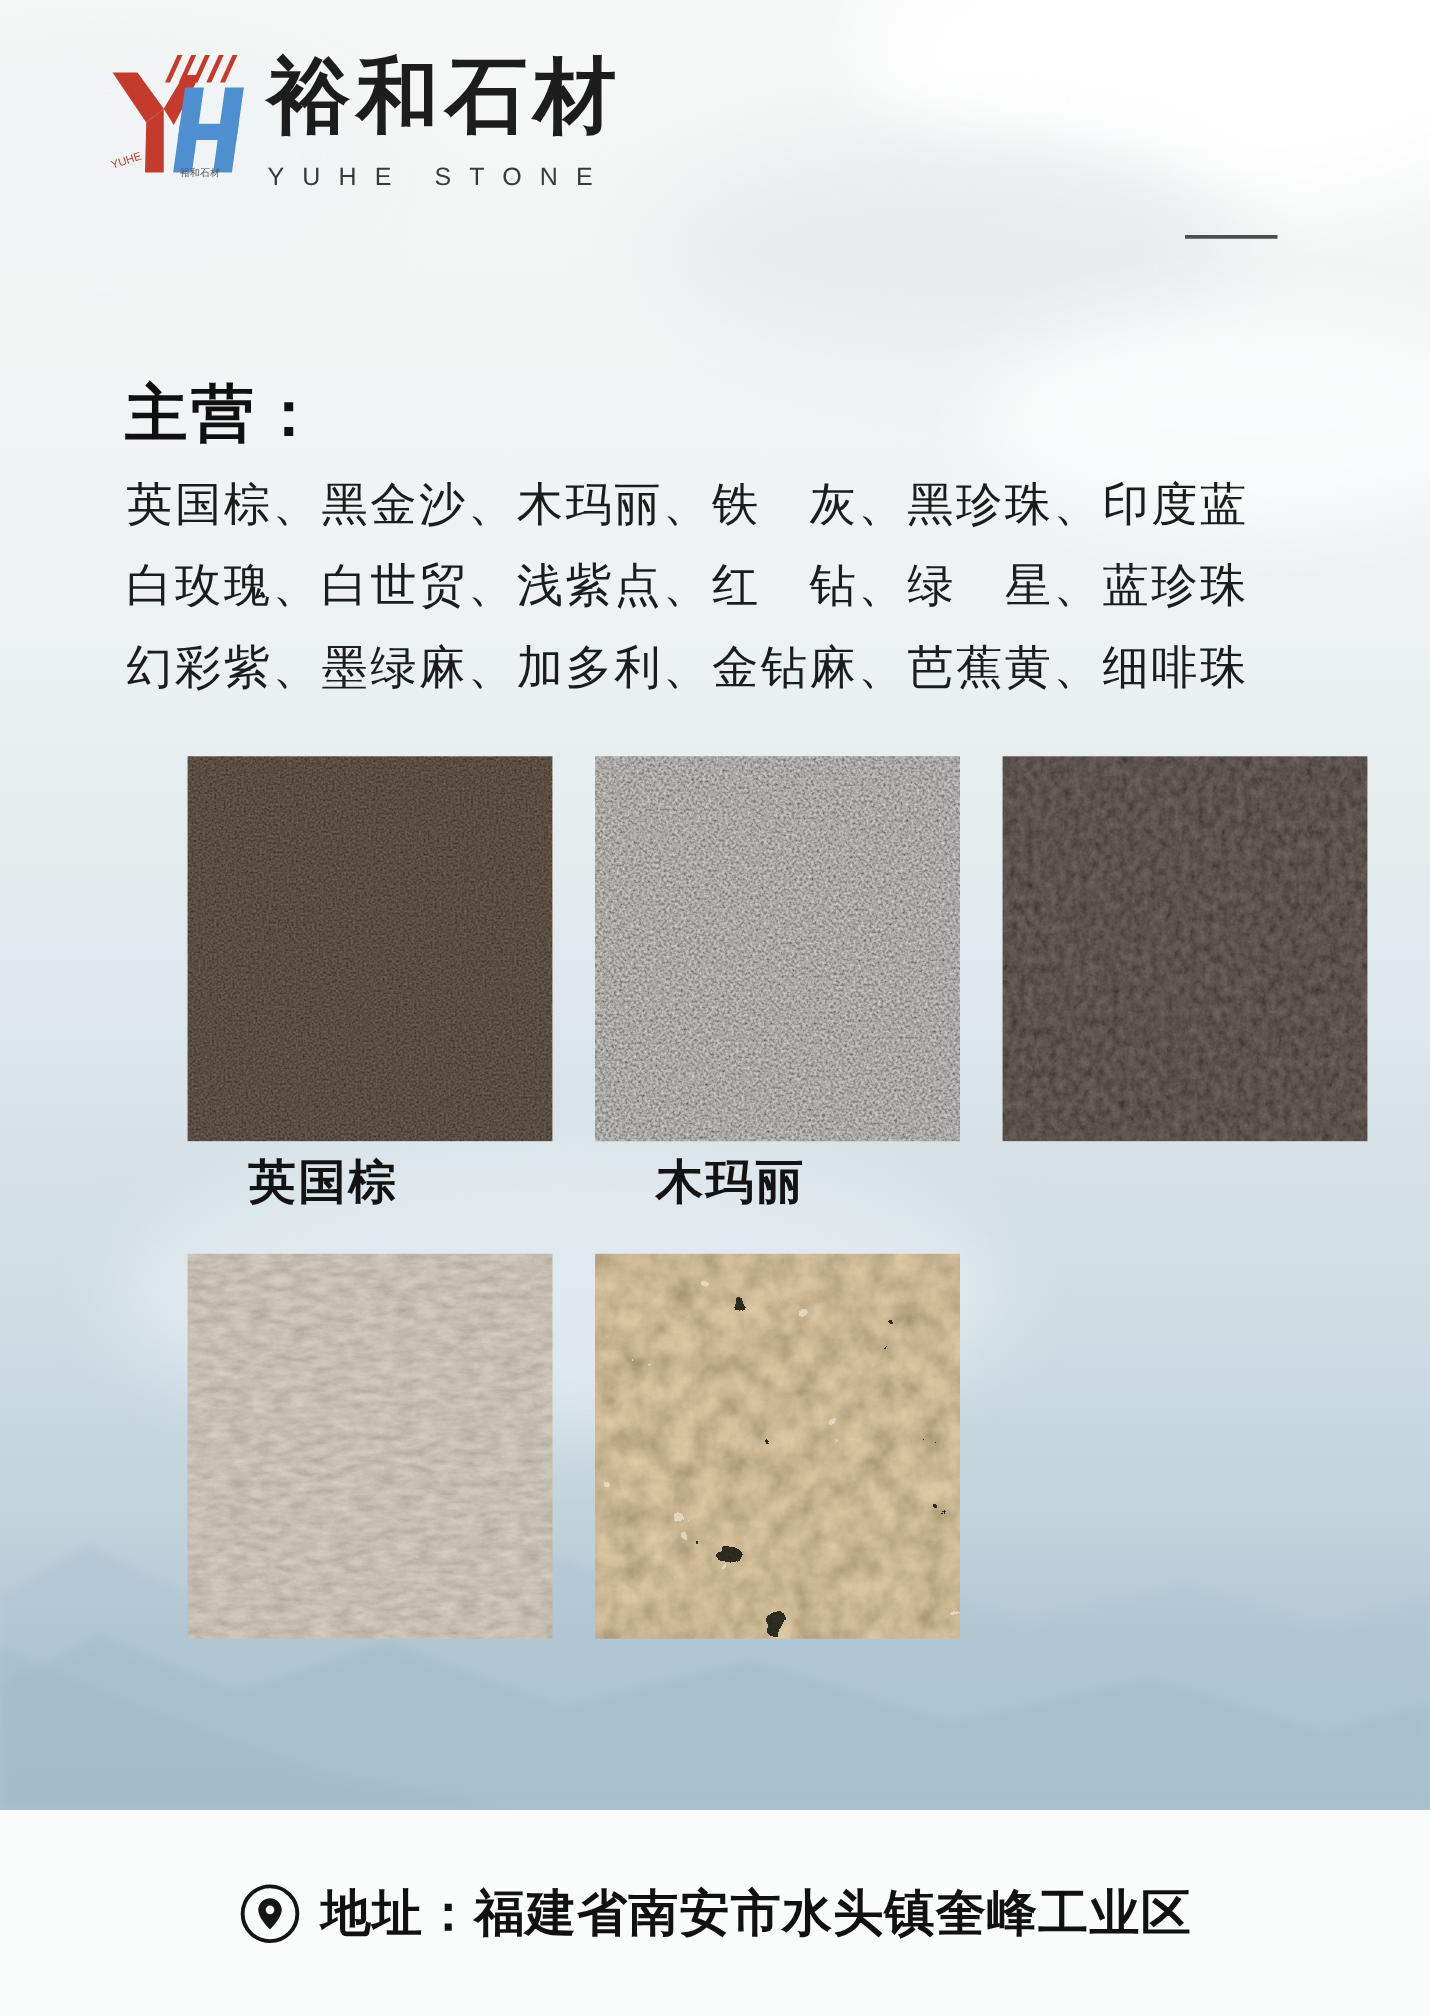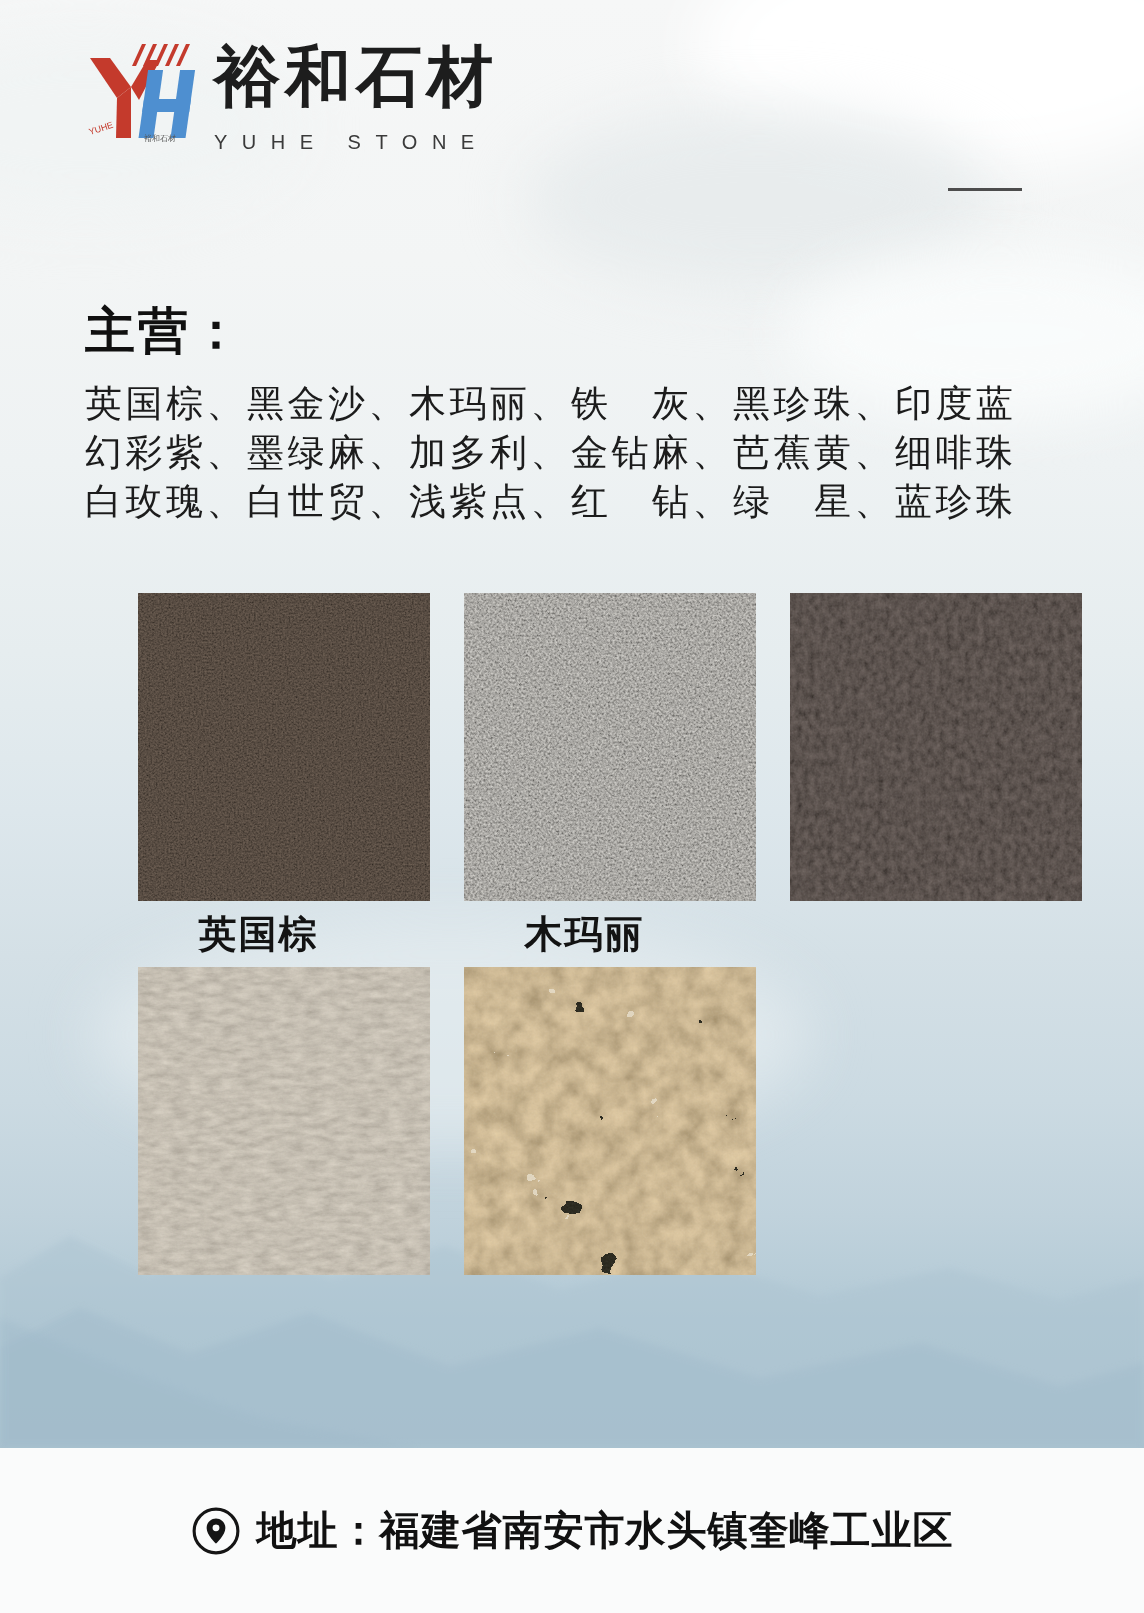--- a/index.html
+++ b/index.html
@@ -26,26 +26,26 @@
   .logo{position:absolute;left:86px;top:42px;display:flex;align-items:flex-start;}
   .logo-mark{width:118px;height:100px;flex:0 0 auto;}
   .logo-text{margin-left:10px;}
   .brand-cn{font-size:66px;font-weight:600;color:#1d1d1d;letter-spacing:5px;line-height:1.05;white-space:nowrap;}
   .brand-en{margin-top:20px;font-size:20px;font-weight:500;color:#3a3a3a;letter-spacing:14.5px;white-space:nowrap;}
   .tagline-row{position:absolute;top:188px;right:122px;display:flex;align-items:center;gap:28px;}
   .tagline-dash{width:74px;height:3px;background:#4d4d4d;}
   .tagline-text{font-size:45px;font-weight:700;color:#141414;letter-spacing:1px;white-space:nowrap;}
   
   .products{position:absolute;left:85px;top:303px;width:928px;}
-  .products-heading{margin:0 0 20px 0;font-size:50px;line-height:56px;font-weight:700;color:#101010;letter-spacing:3px;}
-  .pline{margin:0;font-size:37px;line-height:49px;font-weight:500;color:#1c1c1c;
+  .products-heading{margin:0 0 20px 15px;font-size:50px;line-height:56px;font-weight:700;color:#101010;letter-spacing:3px;}
+  .pline{margin:16px;font-size:37px;line-height:49px;font-weight:500;color:#1c1c1c;
          text-align:justify;text-align-last:justify;white-space:nowrap;}
   
   .grid{position:absolute;left:91px;top:589px;display:grid;grid-template-columns:repeat(3,292px);column-gap:34px;}
-  .sample{margin:4px;padding-left:43px;}
+  .sample{margin:16px;padding-left:43px;}
   .swatch{width:292px;height:308px;}
   .swatch svg{display:block;width:100%;height:100%;}
   .sample-label{margin-top:12px;height:42px;line-height:42px;margin-bottom:4px;text-align:center;
                 font-size:38px;font-weight:700;color:#131313;letter-spacing:2px;}
   
   .footer{position:absolute;left:0;bottom:0;width:1144px;height:165px;background:#fafbfb;
           display:flex;align-items:center;justify-content:center;gap:16px;}
   .pin-icon{width:50px;height:50px;flex:0 0 auto;}
   .address{font-size:40px;font-weight:600;color:#111111;letter-spacing:1px;white-space:nowrap;}
 </style>
@@ -103,22 +103,22 @@
     </div>
   </header>
 
   <div class="tagline-row">
     <span class="tagline-dash"></span>
   </div>
 
   <section class="products">
     <h2 class="products-heading">主营：</h2>
     <p class="pline">英国棕、黑金沙、木玛丽、铁　灰、黑珍珠、印度蓝</p>
+    <p class="pline">白玫瑰、白世贸、浅紫点、红　钻、绿　星、蓝珍珠</p>
     <p class="pline">幻彩紫、墨绿麻、加多利、金钻麻、芭蕉黄、细啡珠</p>
-    <p class="pline">白玫瑰、白世贸、浅紫点、红　钻、绿　星、蓝珍珠</p>
   </section>
 
   <section class="grid">
 
     <figure class="sample">
       <div class="swatch">
         <svg viewBox="0 0 292 308" preserveAspectRatio="none">
           <defs>
             <filter id="g1" x="0" y="0" width="100%" height="100%">
               <feTurbulence type="fractalNoise" baseFrequency="0.55" numOctaves="3" seed="11"></feTurbulence>

